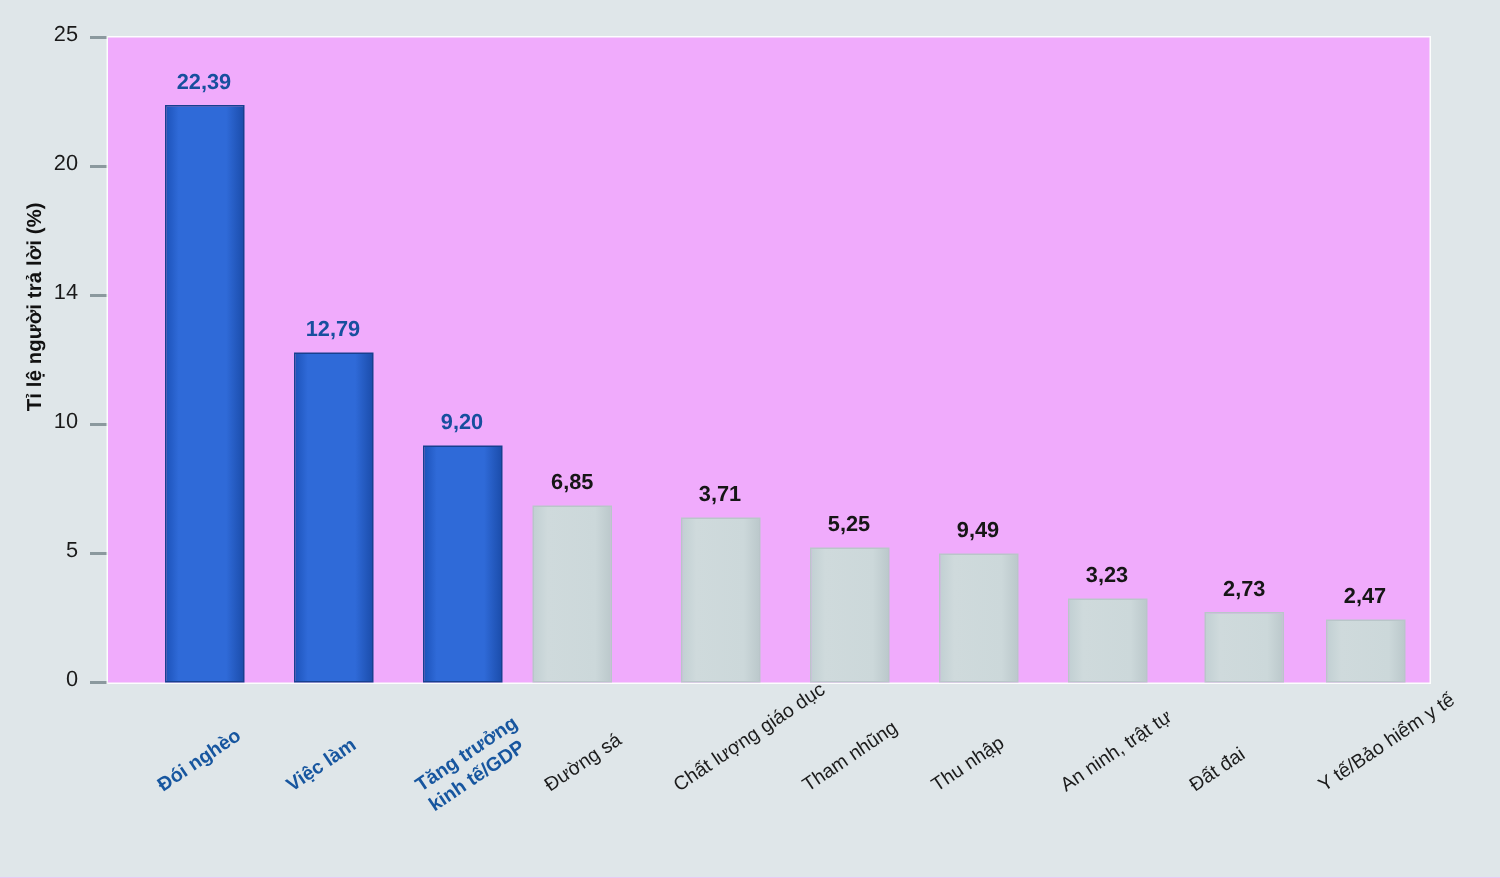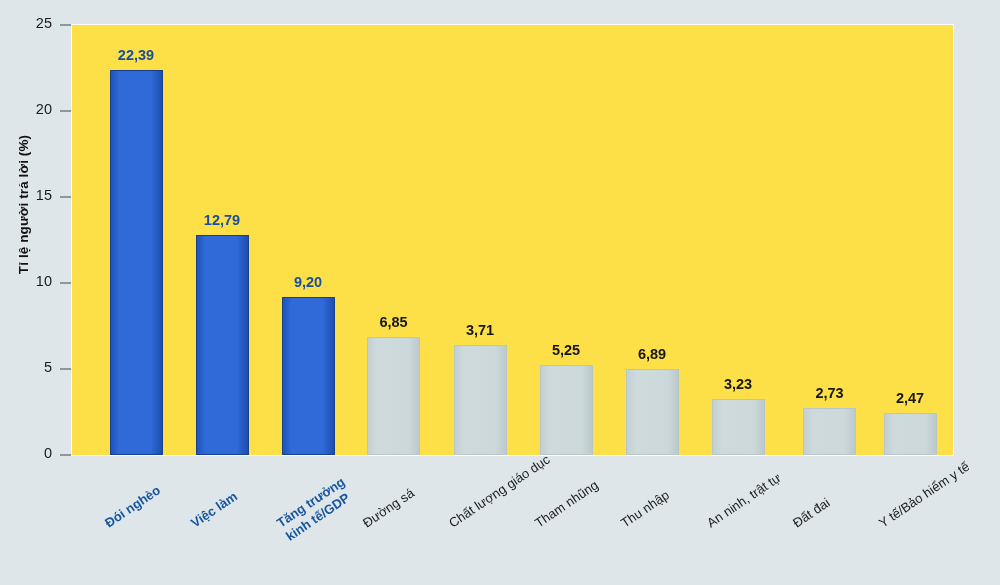--- a/index.html
+++ b/index.html
@@ -22,21 +22,21 @@
     height: 585px;
   }
 
   
   #plot-area {
     position: absolute;
     left: 72px;
     top: 25px;
     width: 881px;
     height: 430px;
-    background: #fde047;
+    background: #f0abfc;
     box-shadow: 0 0 0 1px rgba(255,255,255,0.9);
   }
 
   
   #y-axis-title {
     position: absolute;
     left: -172px;
     top: 197px;
     width: 390px;
     text-align: center;
@@ -145,21 +145,21 @@
       </div>
       <div class="y-tick" style="top: 369px;">
         <div class="tick-label">5</div>
         <div class="tick-mark"></div>
       </div>
       <div class="y-tick" style="top: 283px;">
         <div class="tick-label">10</div>
         <div class="tick-mark"></div>
       </div>
       <div class="y-tick" style="top: 197px;">
-        <div class="tick-label">15</div>
+        <div class="tick-label">14</div>
         <div class="tick-mark"></div>
       </div>
       <div class="y-tick" style="top: 111px;">
         <div class="tick-label">20</div>
         <div class="tick-mark"></div>
       </div>
       <div class="y-tick" style="top: 25px;">
         <div class="tick-label">25</div>
         <div class="tick-mark"></div>
       </div>
@@ -172,35 +172,35 @@
           <div class="bar-value blue" style="bottom: 392.108px;">22,39</div>
         </div>
         <div class="bar-group" style="left: 123.5px; width: 53px; height: 540px;">
           <div class="bar blue" style="height: 219.988px;"></div>
           <div class="bar-value blue" style="bottom: 226.988px;">12,79</div>
         </div>
         <div class="bar-group" style="left: 209.5px; width: 53px; height: 430px;">
           <div class="bar blue" style="height: 158.24px;"></div>
           <div class="bar-value blue" style="bottom: 165.24px; margin-top: 16px;">9,20</div>
         </div>
-        <div class="bar-group" style="left: 295px; width: 53px; height: 430px;">
+        <div class="bar-group" style="left: 283px; width: 53px; height: 430px;">
           <div class="bar gray" style="height: 117.82px;"></div>
           <div class="bar-value gray" style="bottom: 124.82px;">6,85</div>
         </div>
         <div class="bar-group" style="left: 381.5px; width: 53px; height: 430px;">
           <div class="bar gray" style="height: 109.736px;"></div>
           <div class="bar-value gray" style="bottom: 116.736px;">3,71</div>
         </div>
         <div class="bar-group" style="left: 467.5px; width: 53px; height: 350px;">
           <div class="bar gray" style="height: 90.3px;"></div>
           <div class="bar-value gray" style="bottom: 97.3px;">5,25</div>
         </div>
         <div class="bar-group" style="left: 553.5px; width: 53px; height: 430px;">
           <div class="bar gray" style="height: 86px;"></div>
-          <div class="bar-value gray" style="bottom: 93px;">6,89</div>
+          <div class="bar-value gray" style="bottom: 93px;">9,49</div>
         </div>
         <div class="bar-group" style="left: 639.5px; width: 53px; height: 430px;">
           <div class="bar gray" style="height: 55.556px;"></div>
           <div class="bar-value gray" style="bottom: 62.556px;">3,23</div>
         </div>
         <div class="bar-group" style="left: 731px; width: 53px; height: 430px;">
           <div class="bar gray" style="height: 46.956px;"></div>
           <div class="bar-value gray" style="bottom: 53.956px;">2,73</div>
         </div>
         <div class="bar-group" style="left: 811.5px; width: 53px; height: 472px;">

